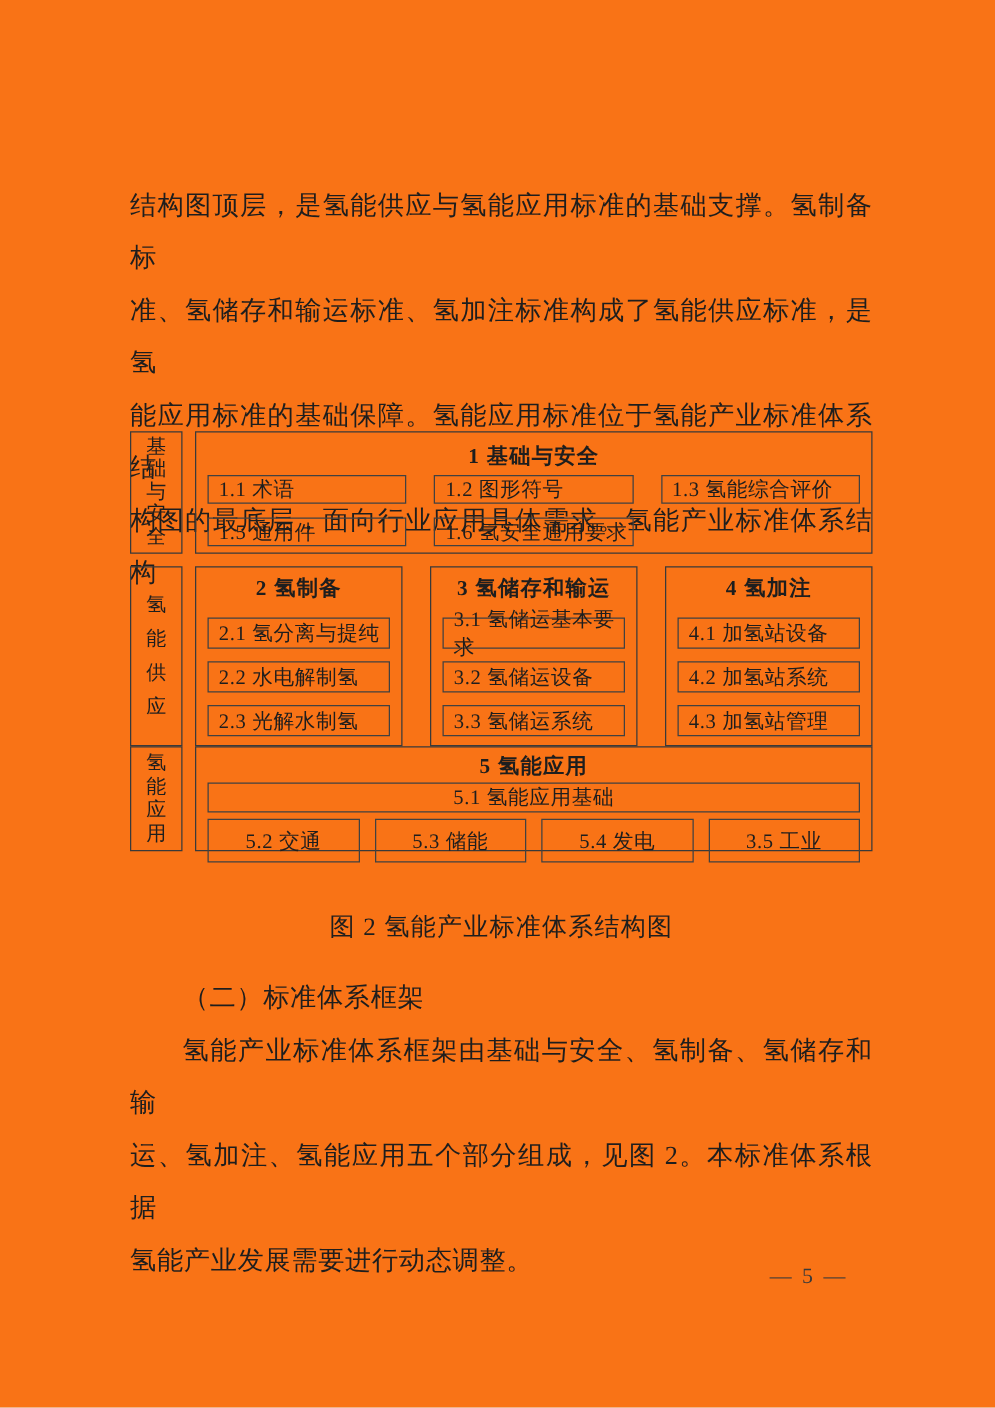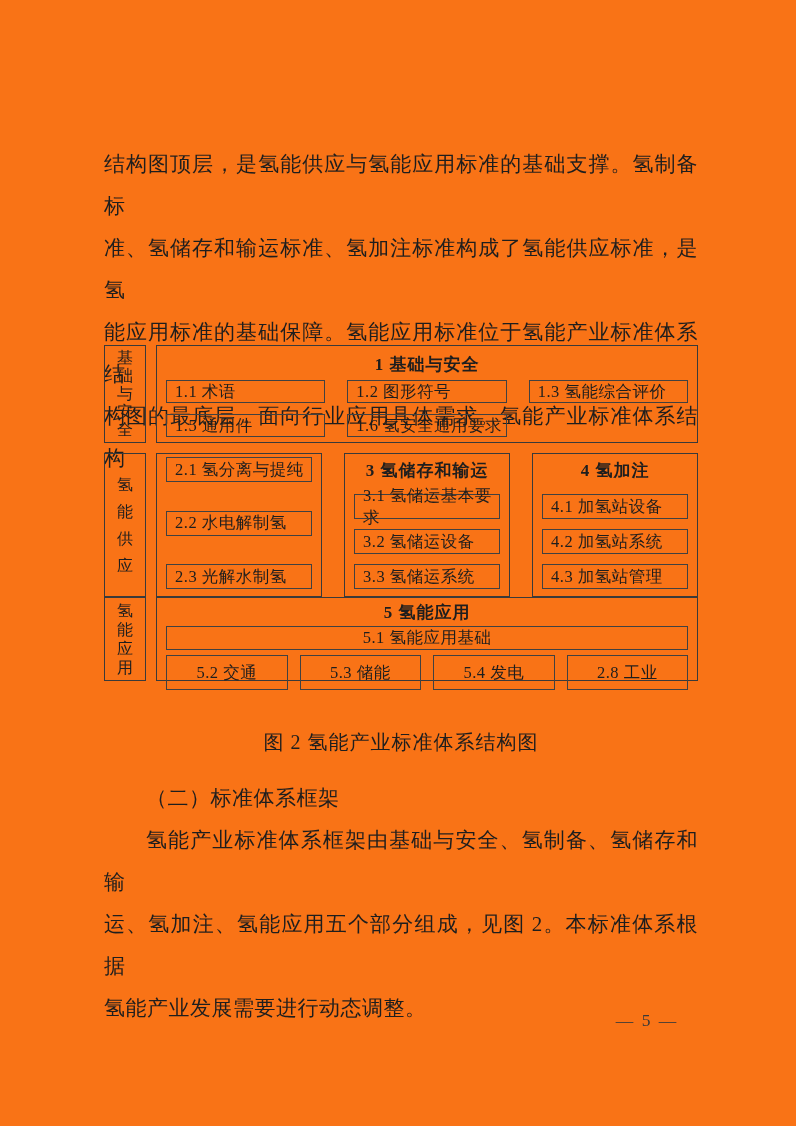--- a/index.html
+++ b/index.html
@@ -132,20 +132,21 @@
         </div>
       </div>
     </div>
 
     <div class="fig-row r2">
       <div class="side-box">
         <div class="side-label">氢能供应</div>
       </div>
       <div class="groups">
         <div class="group-box">
+          <div class="box-title">2 氢制备</div>
           <div class="item">2.1 氢分离与提纯</div>
           <div class="item">2.2 水电解制氢</div>
           <div class="item">2.3 光解水制氢</div>
         </div>
         <div class="group-box">
           <div class="box-title">3 氢储存和输运</div>
           <div class="item">3.1 氢储运基本要求</div>
           <div class="item">3.2 氢储运设备</div>
           <div class="item">3.3 氢储运系统</div>
         </div>
@@ -162,21 +163,21 @@
       <div class="side-box">
         <div class="side-label">氢能应用</div>
       </div>
       <div class="main-box">
         <div class="box-title">5 氢能应用</div>
         <div class="item center base-item">5.1 氢能应用基础</div>
         <div class="quad">
           <div class="item center">5.2 交通</div>
           <div class="item center">5.3 储能</div>
           <div class="item center">5.4 发电</div>
-          <div class="item center">2.8 工业</div>
+          <div class="item center">3.5 工业</div>
         </div>
       </div>
     </div>
 
   </div>
 
   <div class="caption">图 2 氢能产业标准体系结构图</div>
 
   <div class="textblock" id="section-block">
     <div class="heading-line">（二）标准体系框架</div>

